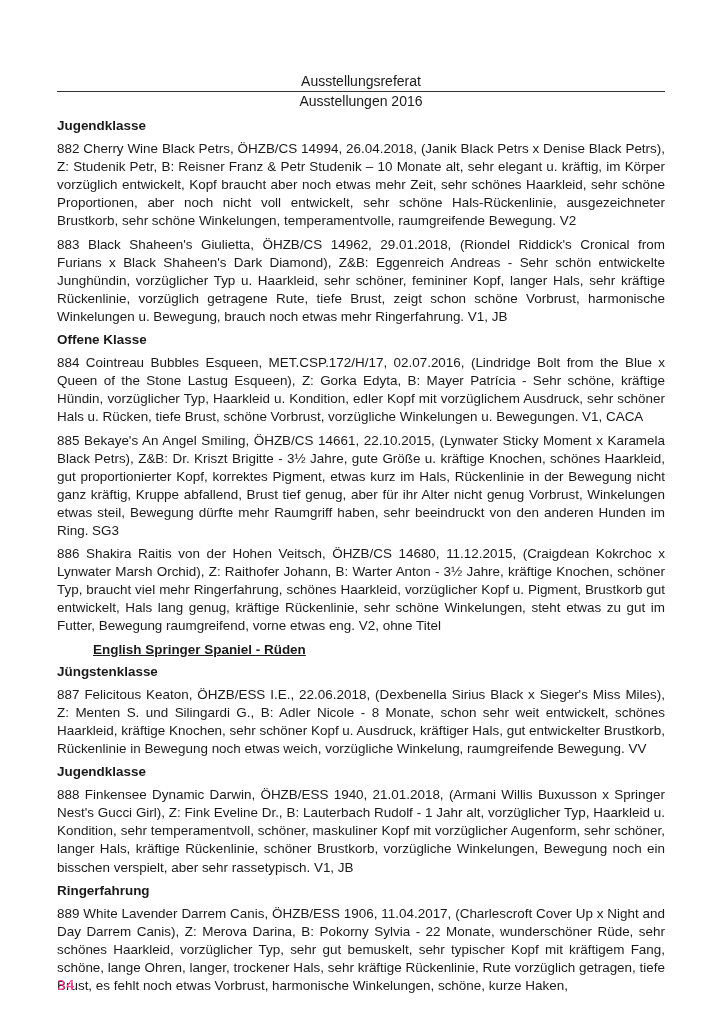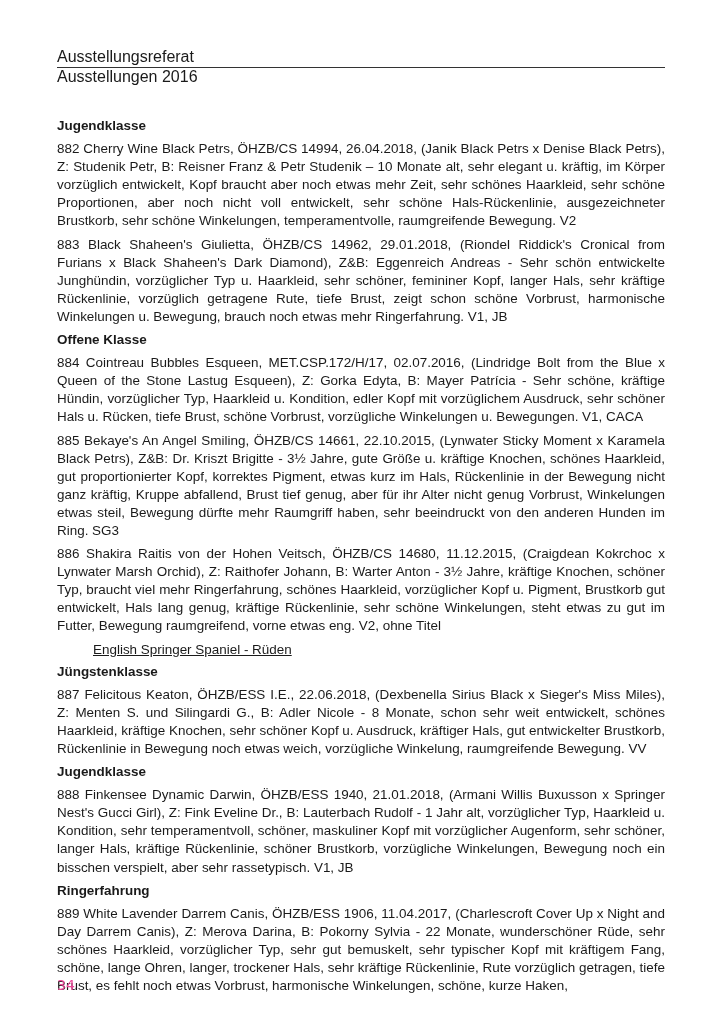--- a/index.html
+++ b/index.html
@@ -12,23 +12,23 @@
       height: 1024px;
       position: relative;
       overflow: hidden;
       font-family: "Liberation Sans", sans-serif;
       color: #1a1a1a;
     }
     .page-header {
       position: absolute;
       left: 57px;
       width: 608px;
-      top: 48px;
-      text-align: left;
-      font-size: 16px;
+      top: 72px;
+      text-align: center;
+      font-size: 14px;
       line-height: 18px;
     }
     .header-line1 {
       display: block;
       padding-bottom: 1px;
     }
     .header-rule {
       height: 0;
       border-top: 1.3px solid #333;
       margin: 0;
@@ -48,21 +48,21 @@
       hyphens: manual;
     }
     .para {
       margin: 0 0 5px 0;
     }
     .class-heading {
       font-weight: bold;
       margin: 0 0 5px 0;
     }
     .section-heading {
-      font-weight: normal;
+      font-weight: bold;
       text-decoration: underline;
       margin: 0 0 4px 0;
       padding-left: 36px;
     }
     .page-number {
       position: absolute;
       left: 57px;
       top: 977px;
       font-family: "DejaVu Sans", sans-serif;
       font-size: 14px;

